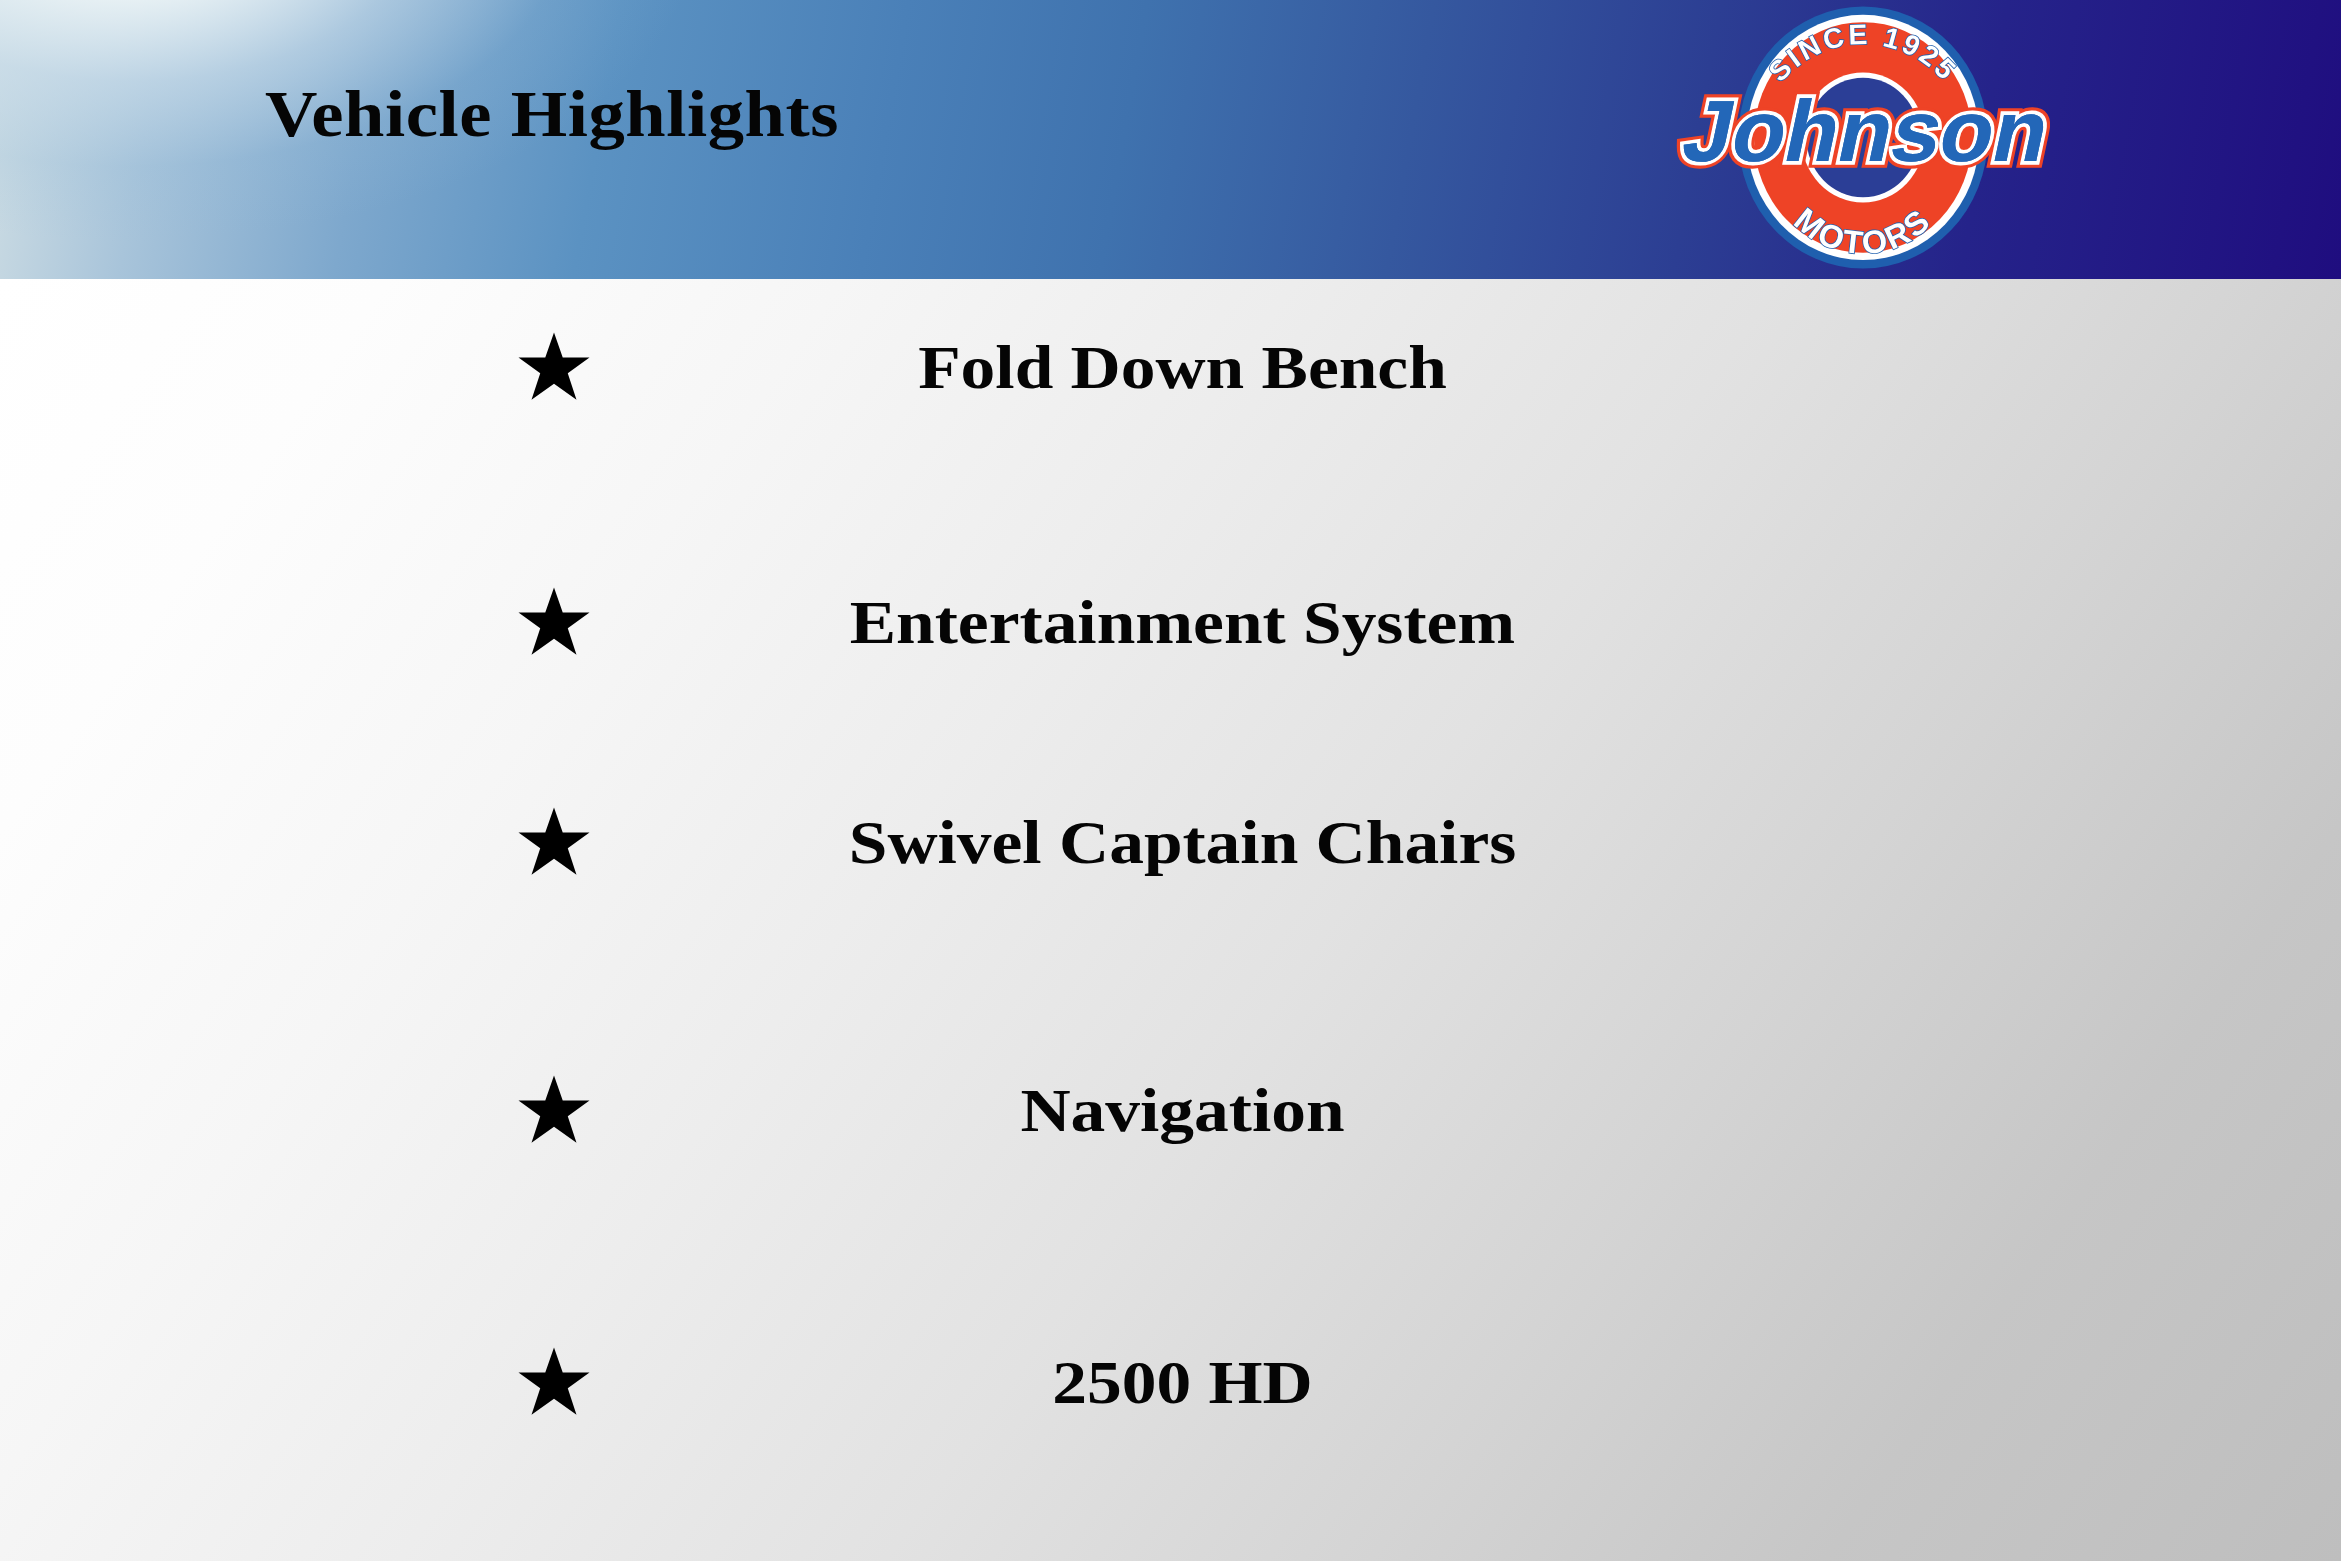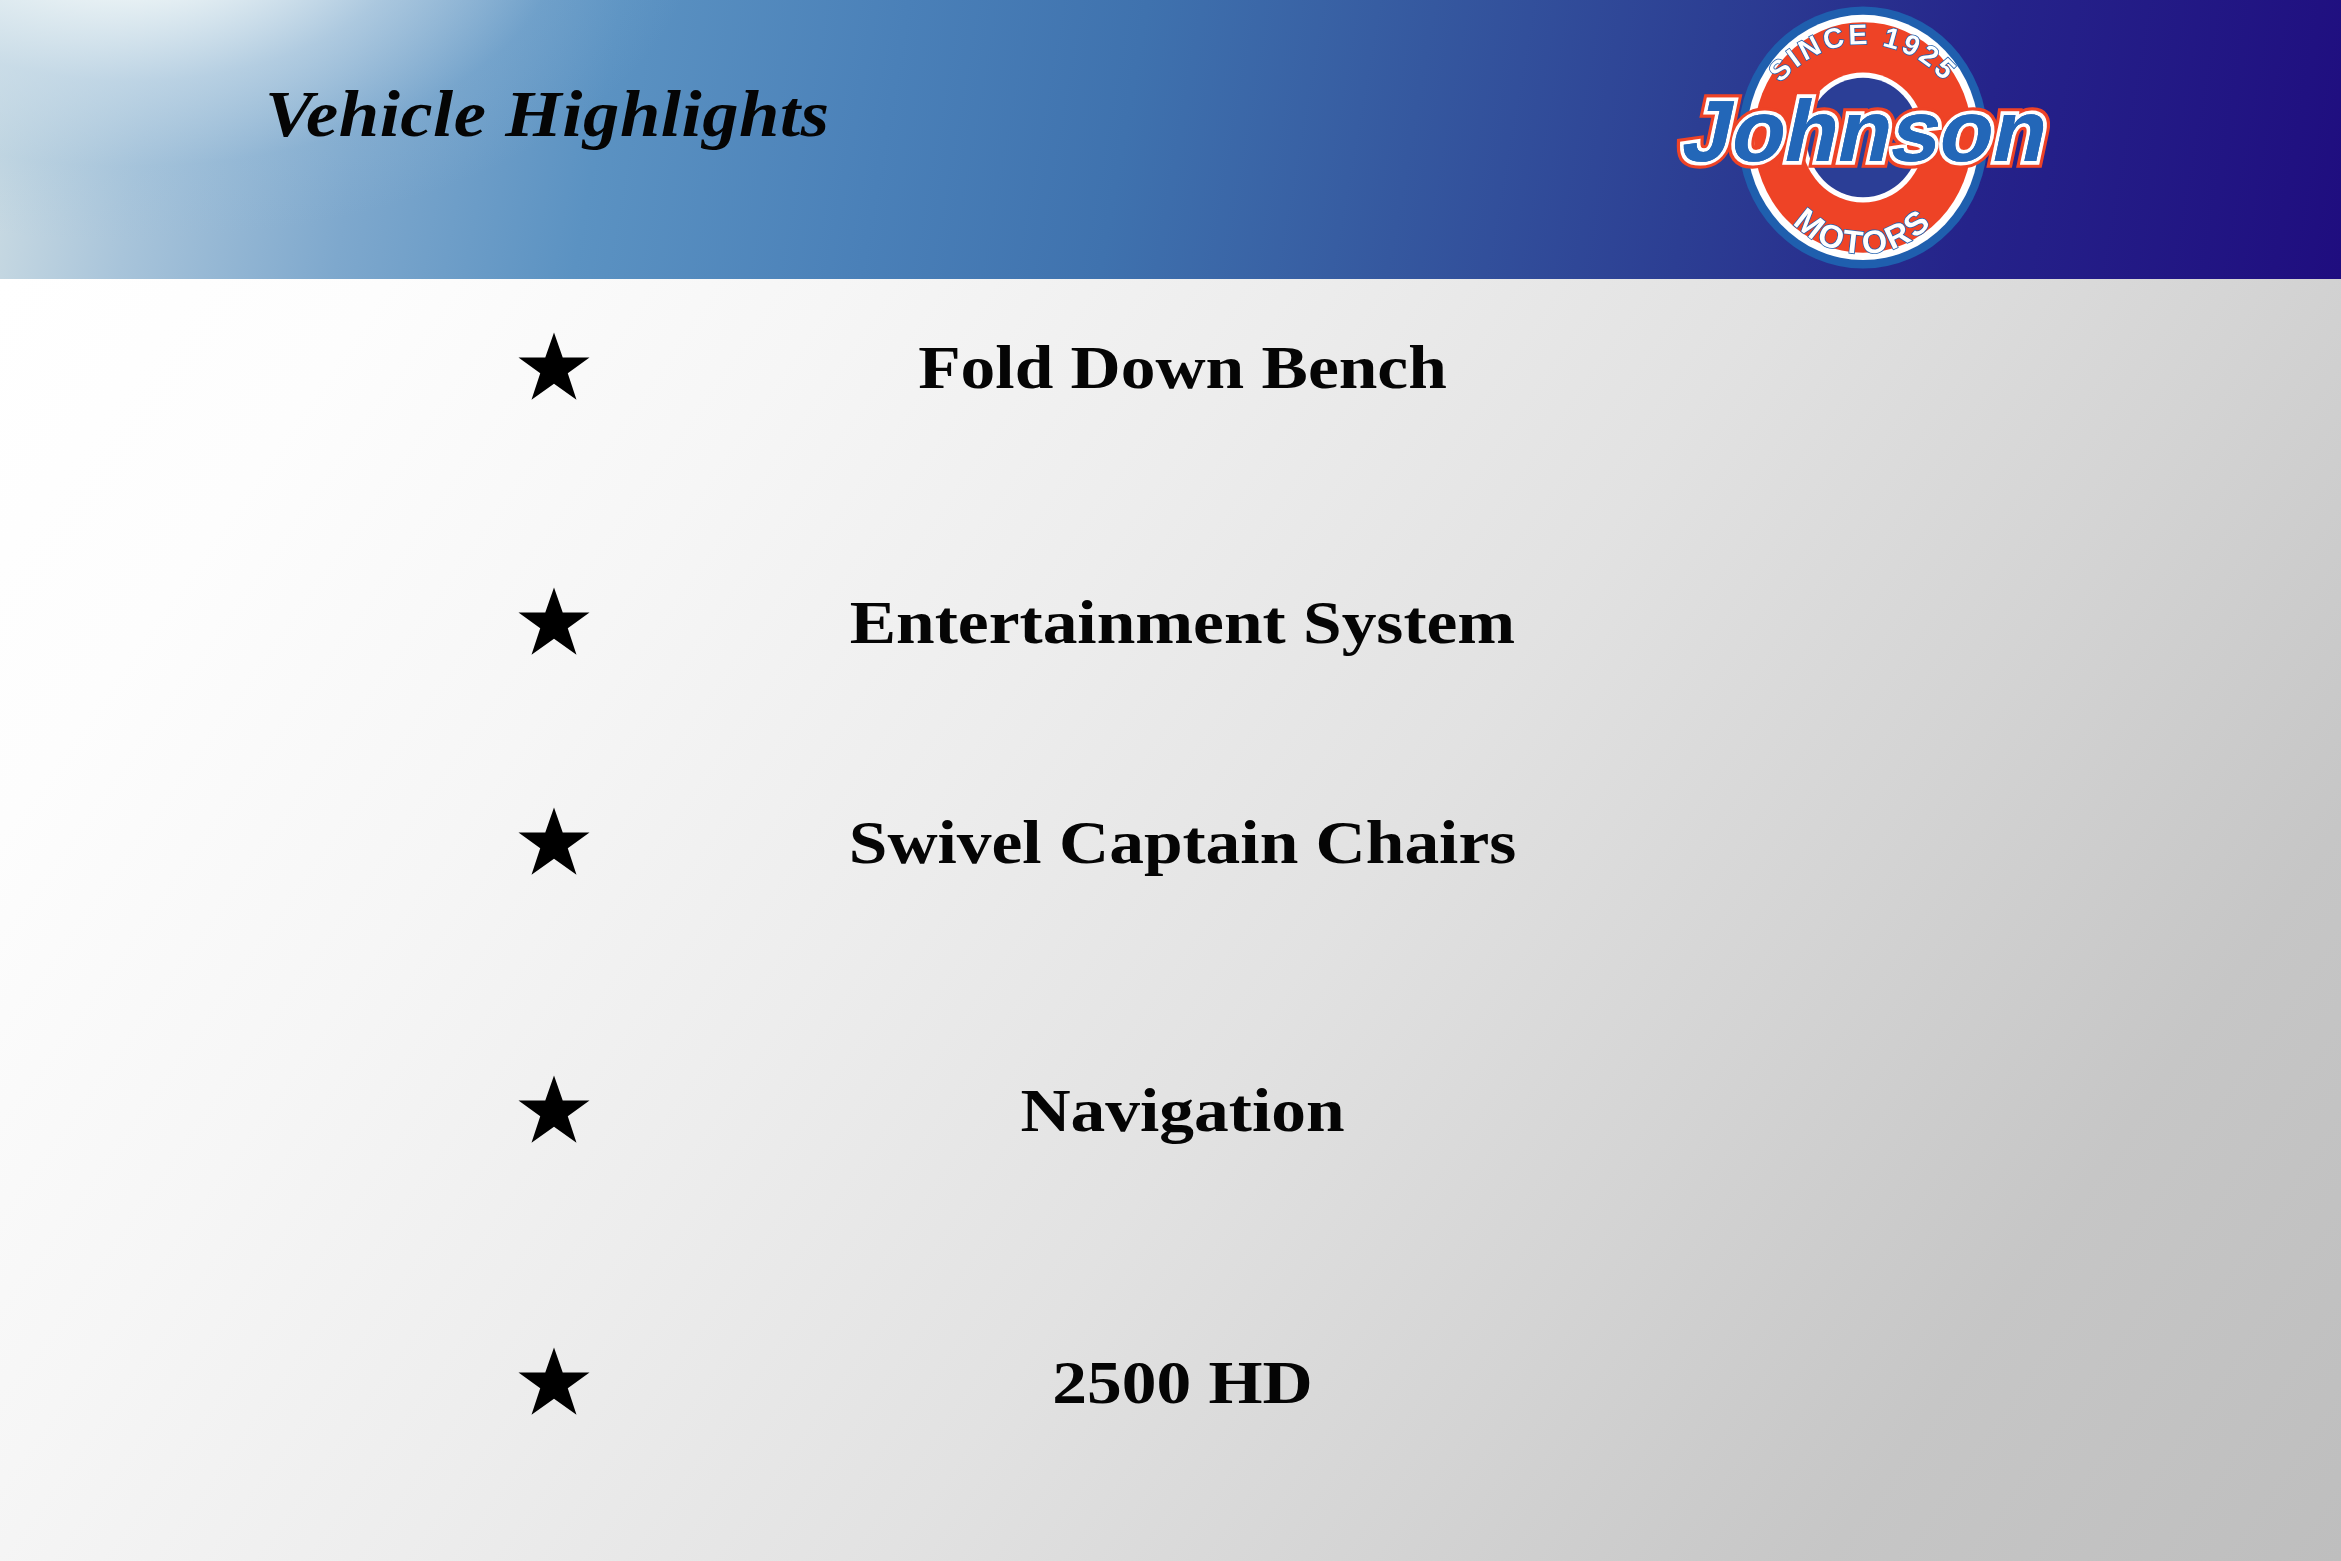--- a/index.html
+++ b/index.html
@@ -59,21 +59,20 @@
          #cfdee4 0%,
          #a8c4da 7%,
          #7ea8cd 16%,
          #5b92c2 26%,
          #4a80b8 38%,
          #3f72ae 48%,
          #35589f 60%,
          #2c3e93 72%,
          #25238a 84%,
          #1f0d7f 100%);
-    font-style: italic;
   }
 
   .header-title {
     position: absolute;
     left: 265px;
     top: 79px;
     font-family: "Liberation Serif", "DejaVu Serif", serif;
     font-weight: bold;
     font-size: 66px;
     line-height: 1.05;

